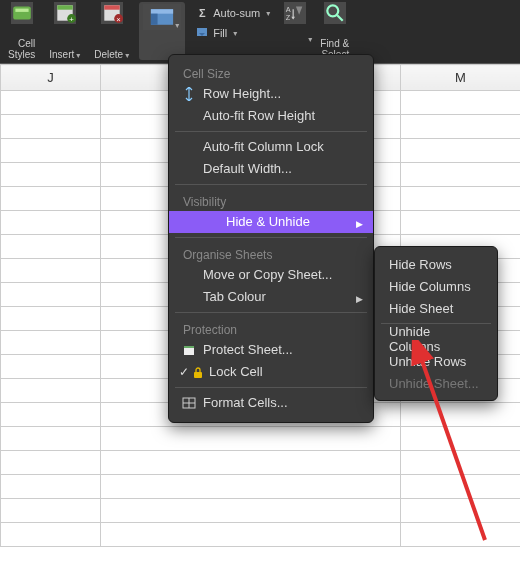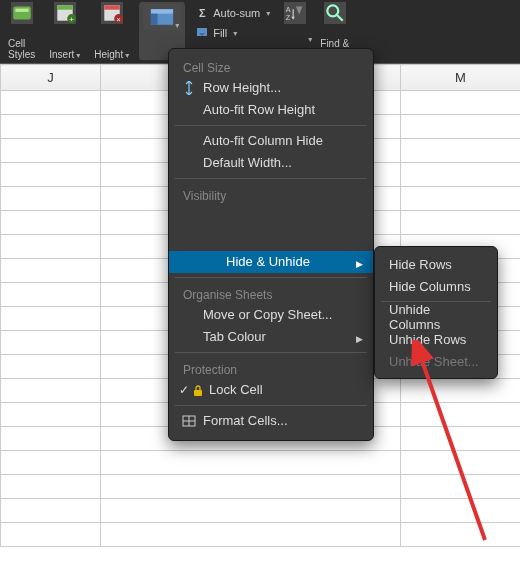--- a/index.html
+++ b/index.html
@@ -40,21 +40,21 @@
   }
   .ribbon-icon-big {
     width: 22px;
     height: 22px;
     background: #4a4a4a;
     margin-bottom: 2px;
   }
   .ribbon-label {
     font-size: 10px;
     color: #ccc;
-    text-align: left;
+    text-align: right;
   }
   .dropdown-arrow {
     font-size: 8px;
     color: #aaa;
     margin-left: 2px;
   }
   .ribbon-small-row {
     display: flex;
     align-items: center;
     gap: 4px;
@@ -85,21 +85,21 @@
   }
   table.sheet th {
     background: linear-gradient(#f7f7f7,#ededed);
     font-weight: normal;
     font-size: 13px;
     color: #333;
     height: 26px;
   }
   .menu {
     position: absolute;
-    top: 48px;
+    top: 54px;
     left: 168px;
     width: 206px;
     background: #3a3a3a;
     border: 1px solid #1a1a1a;
     border-radius: 6px;
     box-shadow: 0 6px 16px rgba(0,0,0,0.5);
     padding: 6px 0 8px 0;
     color: #ddd;
     z-index: 50;
   }
@@ -127,25 +127,24 @@
     right: 10px;
     font-size: 9px;
     color: #ccc;
   }
   .menu hr {
     border: none;
     border-top: 1px solid #555;
     margin: 4px 6px;
   }
   .menu .item.highlight {
-    background: #0369a1;
+    background: #8b5cf6;
     color: #fff;
     justify-content: center;
     padding-left: 4px;
-    margin-top: 46px;
   }
   .menu .item.highlight .sub-arrow { color: #fff; }
   .submenu {
     position: absolute;
     top: 246px;
     left: 374px;
     width: 124px;
     background: #3a3a3a;
     border: 1px solid #1a1a1a;
     border-radius: 6px;
@@ -201,21 +200,21 @@
       </svg>
     <div class="ribbon-label"><span>Insert</span><span class="dropdown-arrow">▾</span></div>
   </div>
   <div class="ribbon-group">
     <svg class="ribbon-icon-big" viewBox="0 0 20 20">
         <rect x="3" y="3" width="14" height="14" fill="#ddd"></rect>
         <rect x="3" y="3" width="14" height="4" fill="#d35454"></rect>
         <circle cx="16" cy="15" r="4" fill="#a02c2c"></circle>
         <text x="16" y="18" text-anchor="middle" font-size="7" fill="#fff">×</text>
       </svg>
-    <div class="ribbon-label"><span>Height</span><span class="dropdown-arrow">▾</span></div>
+    <div class="ribbon-label"><span>Delete</span><span class="dropdown-arrow">▾</span></div>
   </div>
   <div class="ribbon-group" style="background:#474747;border-radius:3px;padding:2px 4px;">
     <div class="format-btn">
       <svg viewBox="0 0 24 18" width="28" height="20">
           <rect x="2" y="2" width="20" height="14" fill="#5b8fc7"></rect>
           <rect x="2" y="2" width="20" height="4" fill="#8fb8e6"></rect>
           <rect x="2" y="6" width="6" height="10" fill="#3c6aa0"></rect>
         </svg>
       <span class="dropdown-arrow" style="position:absolute;right:2px;bottom:0;">▾</span>
     </div>
@@ -374,21 +373,21 @@
       </span>
     <span>Row Height...</span>
   </div>
   <div class="item">
     <span class="icon-slot"></span>
     <span>Auto-fit Row Height</span>
   </div>
   <hr>
   <div class="item">
     <span class="icon-slot"></span>
-    <span>Auto-fit Column Hide</span>
+    <span>Auto-fit Column Lock</span>
   </div>
   <div class="item">
     <span class="icon-slot"></span>
     <span>Default Width...</span>
   </div>
   <hr>
   <div class="section-header">Visibility</div>
   <div class="item highlight">
     <span>Hide &amp; Unhide</span>
     <span class="sub-arrow">▶</span>
@@ -399,20 +398,29 @@
     <span class="icon-slot"></span>
     <span>Move or Copy Sheet...</span>
   </div>
   <div class="item">
     <span class="icon-slot"></span>
     <span>Tab Colour</span>
     <span class="sub-arrow">▶</span>
   </div>
   <hr>
   <div class="section-header">Protection</div>
+  <div class="item">
+    <span class="icon-slot">
+        <svg width="14" height="14" viewBox="0 0 14 14">
+          <rect x="2" y="3" width="10" height="9" fill="#eee"></rect>
+          <rect x="2" y="3" width="10" height="2" fill="#6a6"></rect>
+        </svg>
+      </span>
+    <span>Protect Sheet...</span>
+  </div>
   <div class="item">
     <span class="checkmark">✓</span>
     <span class="icon-slot" style="width:14px">
         <svg width="12" height="12" viewBox="0 0 12 12">
           <rect x="2" y="5" width="8" height="6" fill="#e6b800" rx="1"></rect>
           <path d="M4 5 V3 a2 2 0 0 1 4 0 V5" stroke="#e6b800" stroke-width="1.3" fill="none"></path>
         </svg>
       </span>
     <span>Lock Cell</span>
   </div>
@@ -425,20 +433,21 @@
           <line x1="7" y1="2" x2="7" y2="12" stroke="#ccc"></line>
         </svg>
       </span>
     <span>Format Cells...</span>
   </div>
 </div>
 
 <div class="submenu">
   <div class="sitem">Hide Rows</div>
   <div class="sitem">Hide Columns</div>
+  <div class="sitem">Hide Sheet</div>
   <hr>
   <div class="sitem">Unhide Columns</div>
   <div class="sitem">Unhide Rows</div>
   <div class="sitem disabled">Unhide Sheet...</div>
 </div>
 
 <svg class="red-arrow" style="left:405px; top:340px;" width="100" height="210" viewBox="0 0 100 210">
   <defs>
     <marker id="ahead" markerWidth="10" markerHeight="10" refX="2" refY="3" orient="auto">
       <path d="M0,0 L0,6 L8,3 Z" fill="#e03030"></path>

